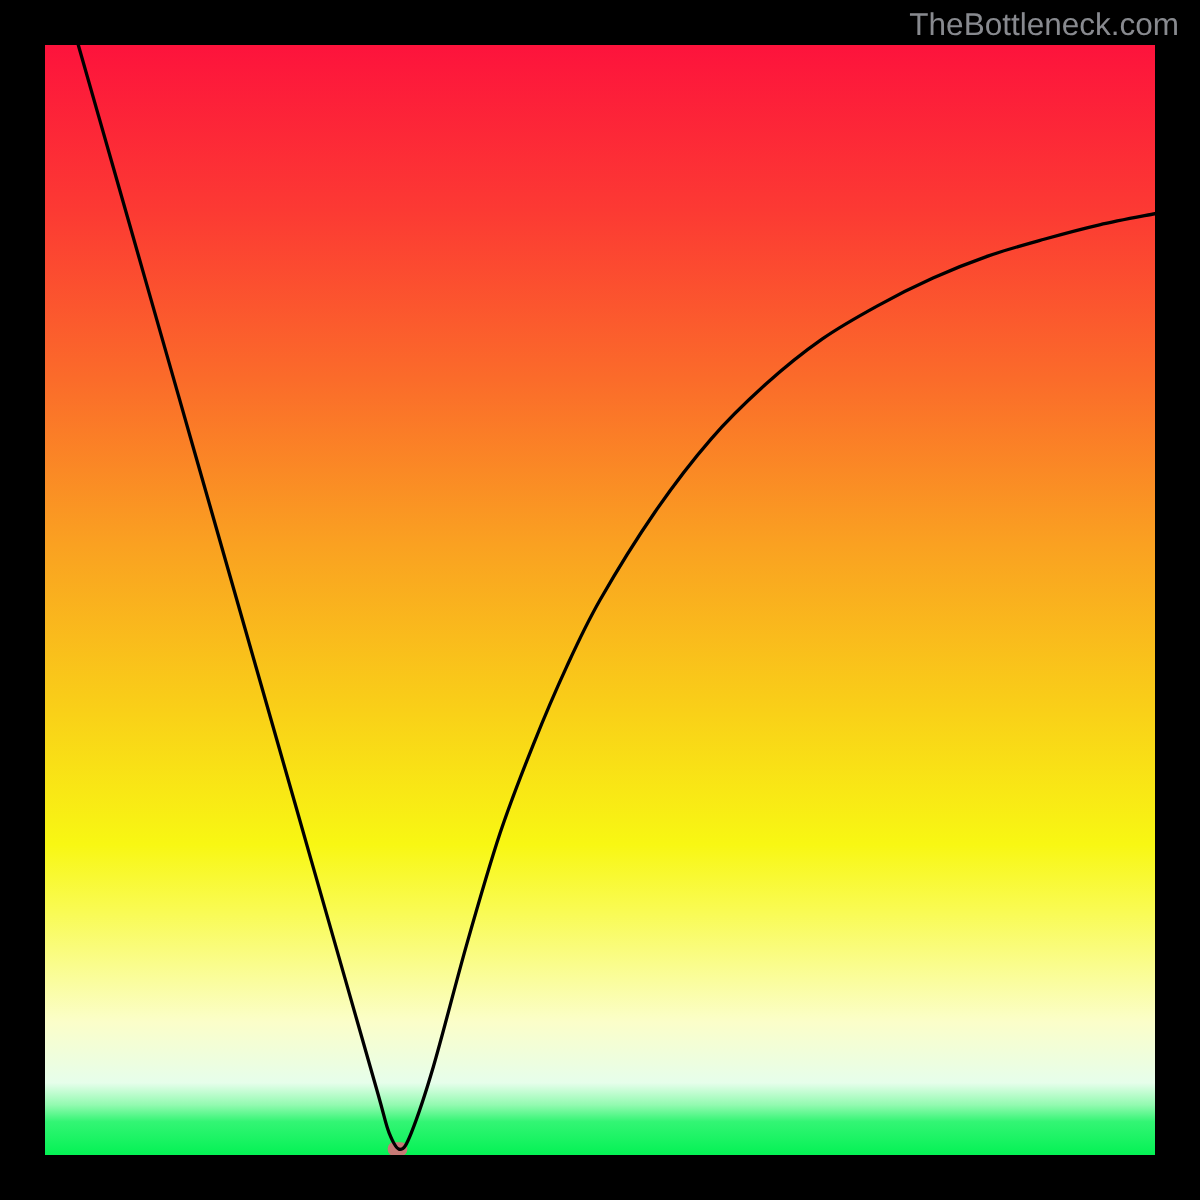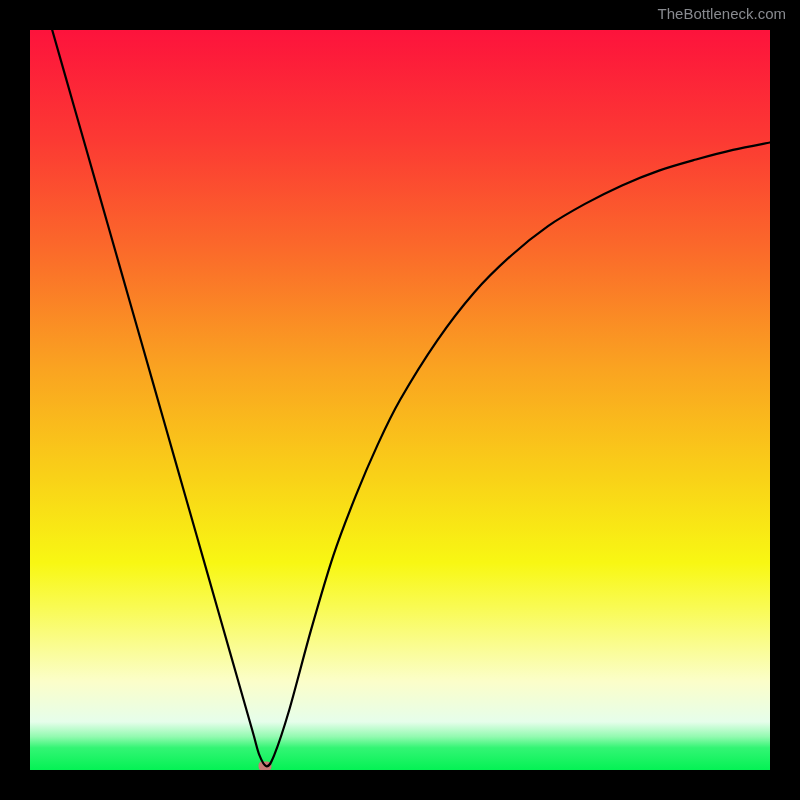--- a/index.html
+++ b/index.html
@@ -15,21 +15,21 @@
     position: relative;
     width: 800px;
     height: 800px;
     background: #000;
   }
   .watermark {
     position: absolute;
     top: 6px;
     right: 14px;
     color: #888a8f;
-    font-size: 15px;
+    font-size: 21px;
     line-height: 1;
     font-weight: 400;
     user-select: none;
     z-index: 5;
   }
   .plot-area {
     position: absolute;
     left: 30px;
     top: 30px;
     width: 740px;

